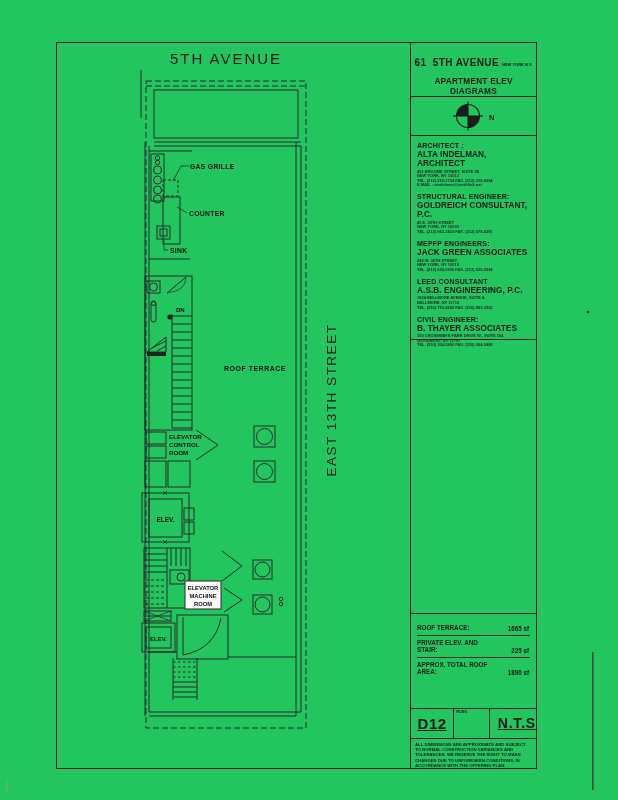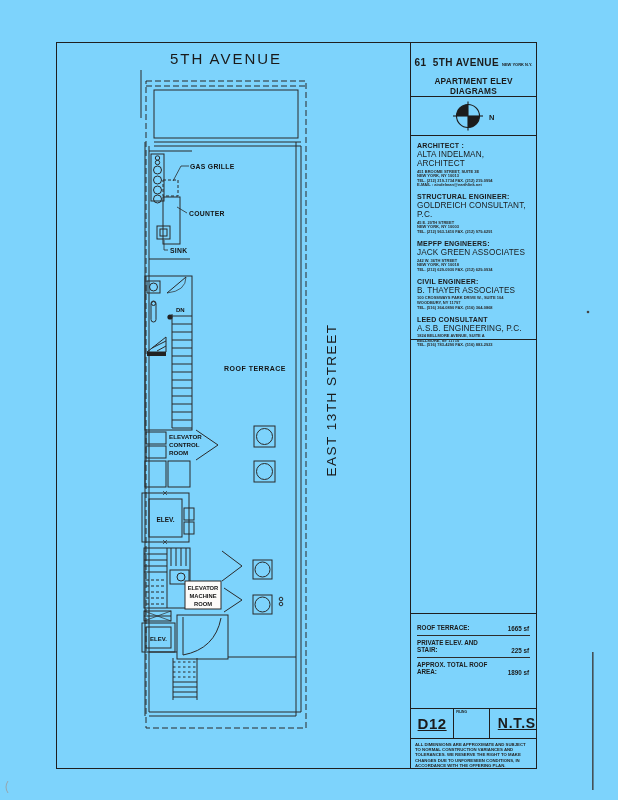--- a/index.html
+++ b/index.html
@@ -1,34 +1,34 @@
 <!DOCTYPE html>
 <html><head>
 <meta charset="utf-8">
 <style>
   html,body{margin:0;padding:0;background:#ffffff;}
-  .page{position:relative;width:618px;height:800px;background:#7dd3fc;overflow:hidden;
+  .page{position:relative;width:618px;height:800px;background:#22c55e;overflow:hidden;
         font-family:"Liberation Sans",sans-serif;color:#1b1b1b;}
   .sheet-border{position:absolute;left:56px;top:42px;width:481px;height:727px;
         border:1.7px solid #1f1f1f;box-sizing:border-box;}
   .plan-svg{position:absolute;left:0;top:0;width:618px;height:800px;}
 
   
   .tb{position:absolute;left:410px;top:42px;width:127px;height:727px;box-sizing:border-box;
       border:1.7px solid #1f1f1f;display:flex;flex-direction:column;background:transparent;}
   .tb-cell{box-sizing:border-box;border-bottom:1.6px solid #1f1f1f;}
   .tb-project{height:54px;text-align:center;padding-top:9px;}
   .proj-addr{font-size:10px;font-weight:700;letter-spacing:.4px;white-space:pre;}
   .proj-city{font-size:4px;font-weight:700;margin-left:3px;}
   .proj-sub{font-size:8.3px;font-weight:700;margin-top:6px;letter-spacing:.2px;}
   .tb-north{height:39px;display:flex;align-items:center;justify-content:center;}
   .tb-cons{height:204px;padding:6px 5px 0 6px;}
   .cons-block{margin-bottom:5.5px;}
   .cons-role{font-size:7px;font-weight:700;letter-spacing:.2px;}
-  .cons-name{font-size:8.2px;font-weight:400;letter-spacing:.1px;margin-top:1px;}
+  .cons-name{font-size:8.2px;font-weight:700;letter-spacing:.1px;margin-top:1px;}
   .cons-addr{font-size:4px;line-height:4.6px;font-weight:600;margin-top:1.5px;color:#2a2a2a;}
   .tb-spacer{flex:1;}
   .tb-titlecell{height:95px;padding:7px 6px 0 6px;}
   .draw-title{font-size:11.5px;font-weight:600;line-height:14.5px;letter-spacing:.3px;padding-bottom:5px;}
   .area-row{display:flex;justify-content:space-between;align-items:flex-end;
             padding:3.5px 1px 3px 0;font-size:6.3px;font-weight:700;}
   .area-row + .area-row{border-top:1px solid #2d2d2d;}
   .area-label{width:72px;line-height:7.2px;}
   .area-value{font-weight:600;}
   .tb-filing{height:30px;display:flex;text-decoration:underline;}
@@ -288,35 +288,35 @@
       <div class="cons-block">
         <div class="cons-role">MEPFP ENGINEERS:</div>
         <div class="cons-name">JACK GREEN ASSOCIATES</div>
         <div class="cons-addr">
           <div>242 W. 36TH STREET</div>
           <div>NEW YORK, NY 10018</div>
           <div>TEL. (212) 629-0930   FAX. (212) 629-0934</div>
         </div>
       </div>
       <div class="cons-block">
+        <div class="cons-role">LEED CONSULTANT</div>
+        <div class="cons-name">A.S.B. ENGINEERING, P.C.</div>
+        <div class="cons-addr">
+          <div>1824 BELLMORE AVENUE, SUITE A</div>
+          <div>BELLMORE, NY 11710</div>
+          <div>TEL. (516) 783-4290   FAX. (516) 883-2923</div>
+        </div>
+      </div>
+      <div class="cons-block">
         <div class="cons-role">CIVIL ENGINEER:</div>
         <div class="cons-name">B. THAYER ASSOCIATES</div>
         <div class="cons-addr">
           <div>100 CROSSWAYS PARK DRIVE W., SUITE 104</div>
           <div>WOODBURY, NY 11797</div>
           <div>TEL. (516) 364-0890   FAX. (516) 364-0868</div>
-        </div>
-      </div>
-      <div class="cons-block">
-        <div class="cons-role">LEED CONSULTANT</div>
-        <div class="cons-name">A.S.B. ENGINEERING, P.C.</div>
-        <div class="cons-addr">
-          <div>1824 BELLMORE AVENUE, SUITE A</div>
-          <div>BELLMORE, NY 11710</div>
-          <div>TEL. (516) 783-4290   FAX. (516) 883-2923</div>
         </div>
       </div>
     </div>
 
     <div class="tb-cell tb-spacer"></div>
 
     <div class="tb-cell tb-titlecell">
       <div class="area-row">
         <span class="area-label">ROOF TERRACE:</span>
         <span class="area-value">1665 sf</span>

